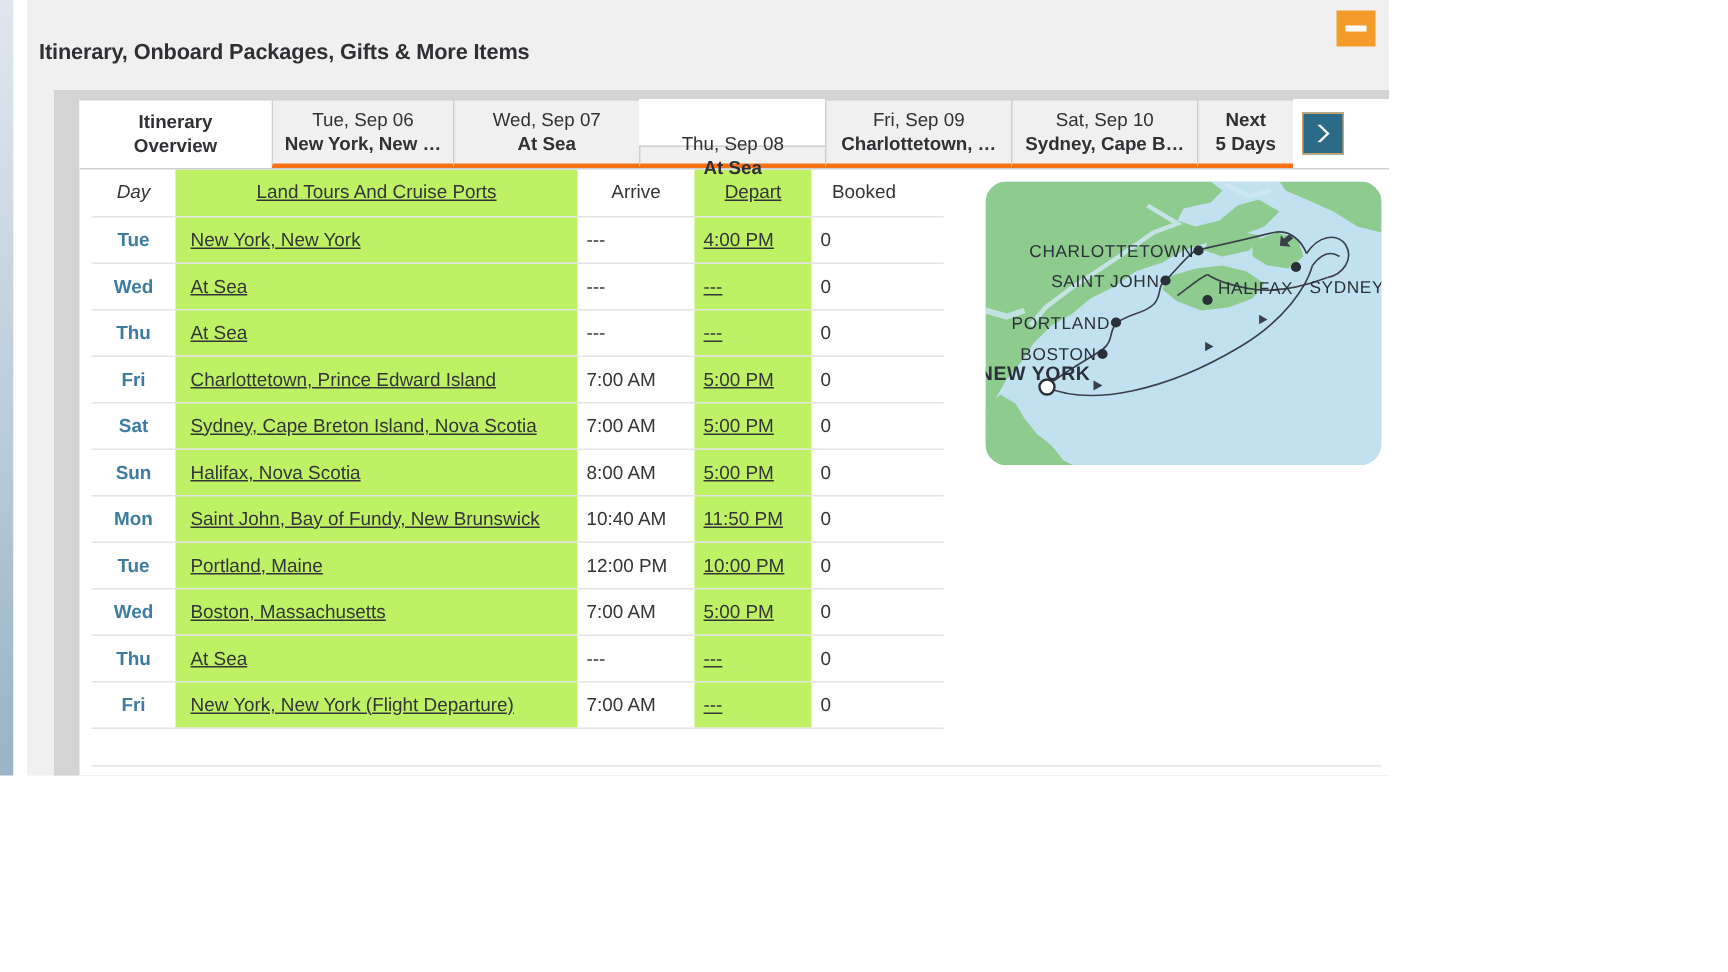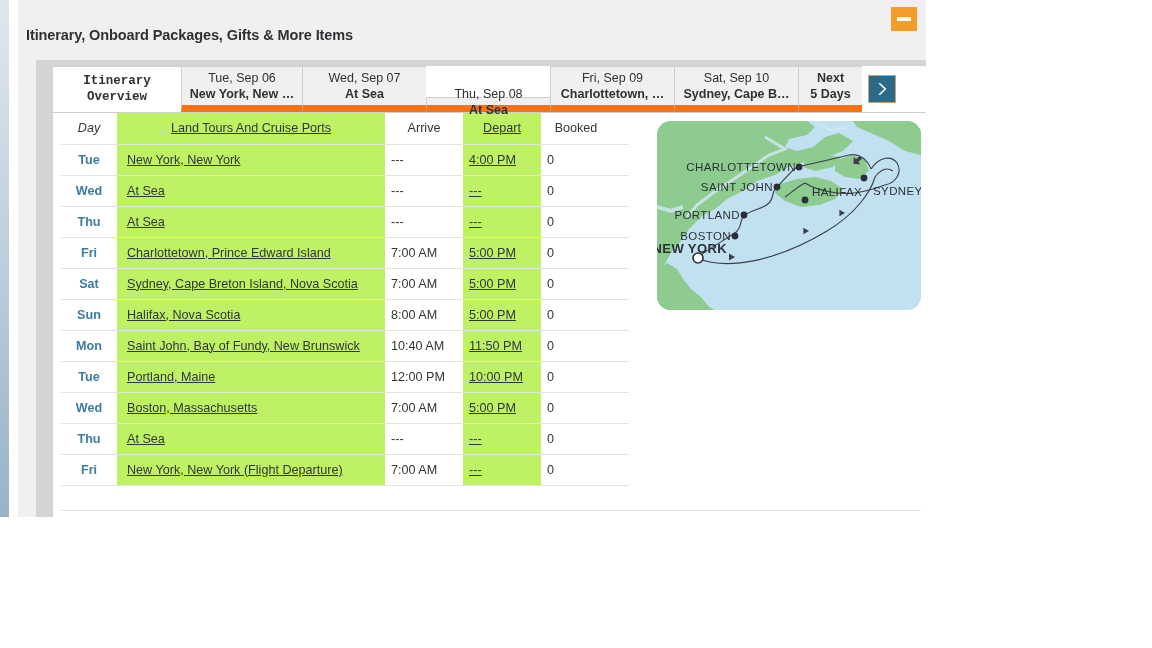--- a/index.html
+++ b/index.html
@@ -68,32 +68,31 @@
     background: #ffffff;
   }
   .tab {
     position: relative;
     display: flex; flex-direction: column;
     align-items: center; justify-content: center;
     font-size: 12.5px; color:#2f3134; line-height: 16px;
     background:#f0f0f0;
     border-left: 1px solid #cfcfcf;
     border-top: 1px solid #cfcfcf;
-    border-bottom: 7px solid #f97316;
+    border-bottom: 3px solid #f97316;
     cursor: pointer; white-space: nowrap;
     padding: 0 6px;
   }
   .tab:last-of-type { border-right: 1px solid #cfcfcf; }
   .tab .l1 { font-weight: normal; }
   .tab .l2 { font-weight: bold; }
   .tab.active {
     background:#ffffff;
     border-bottom: 1px solid #ffffff;
     z-index: 3;
-    font-family: Liberation Mono, monospace;
   }
   .tab.active .l1, .tab.active .l2 { font-weight: bold; }
   .tab.t-overview { width: 128px; border-left: none; }
   .tab.t-d1 { width: 121px; }
   .tab.t-d2 { width: 124px; }
   .tab.t-d3 { width: 124px; margin-top: 31px; }
   .tab.t-d4 { width: 124px; }
   .tab.t-d5 { width: 124px; }
   .tab.t-next { width: 64px; }
   .tab.t-next .l1, .tab.t-next .l2 { font-weight: bold; }

